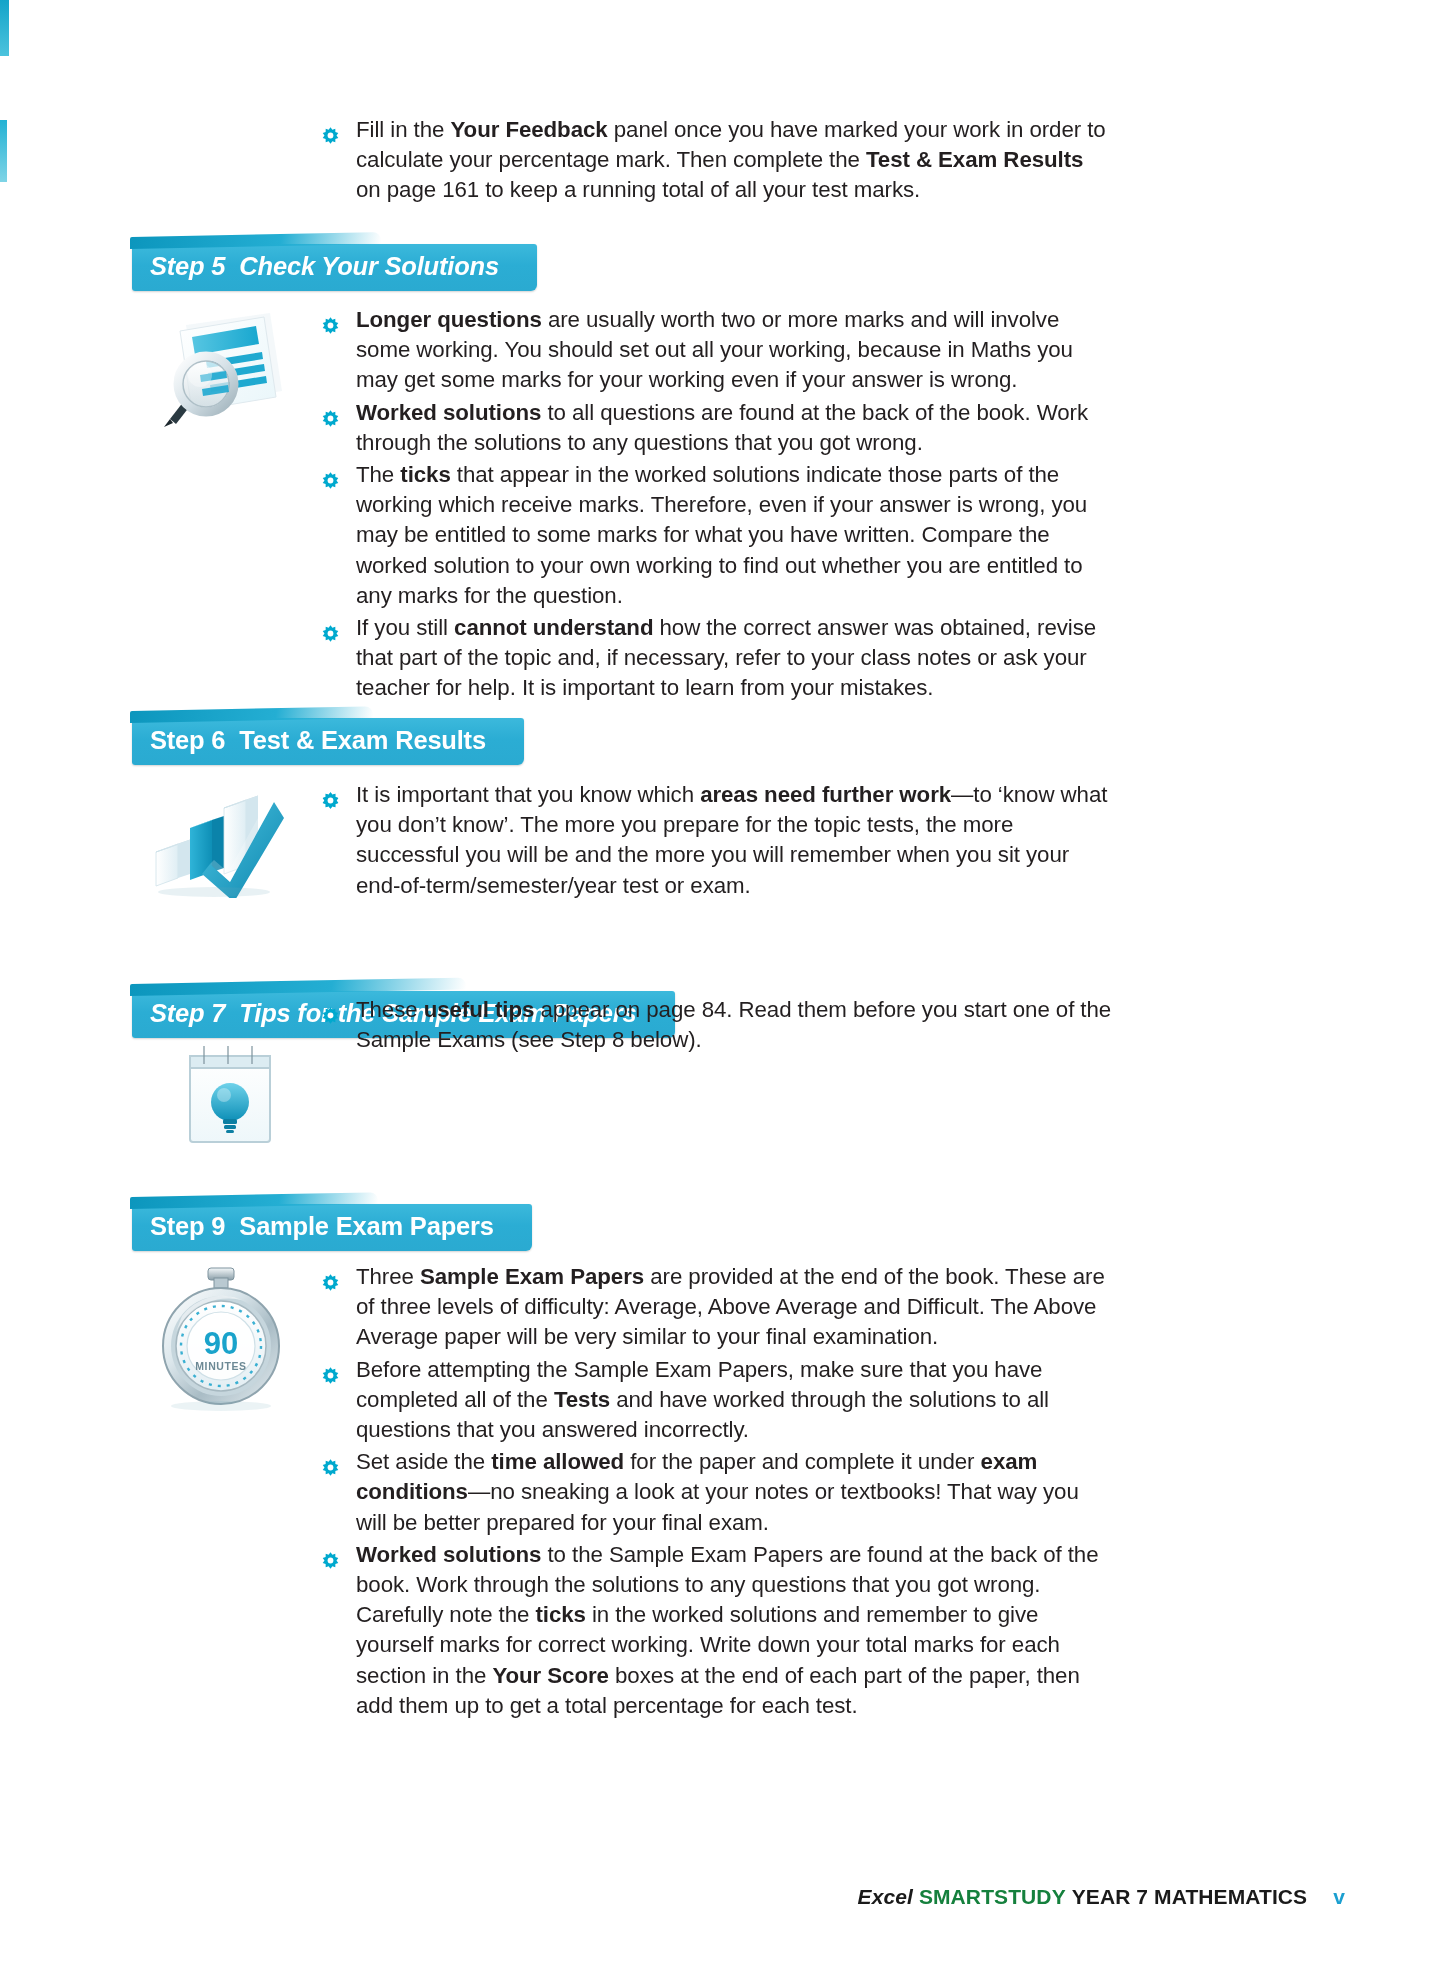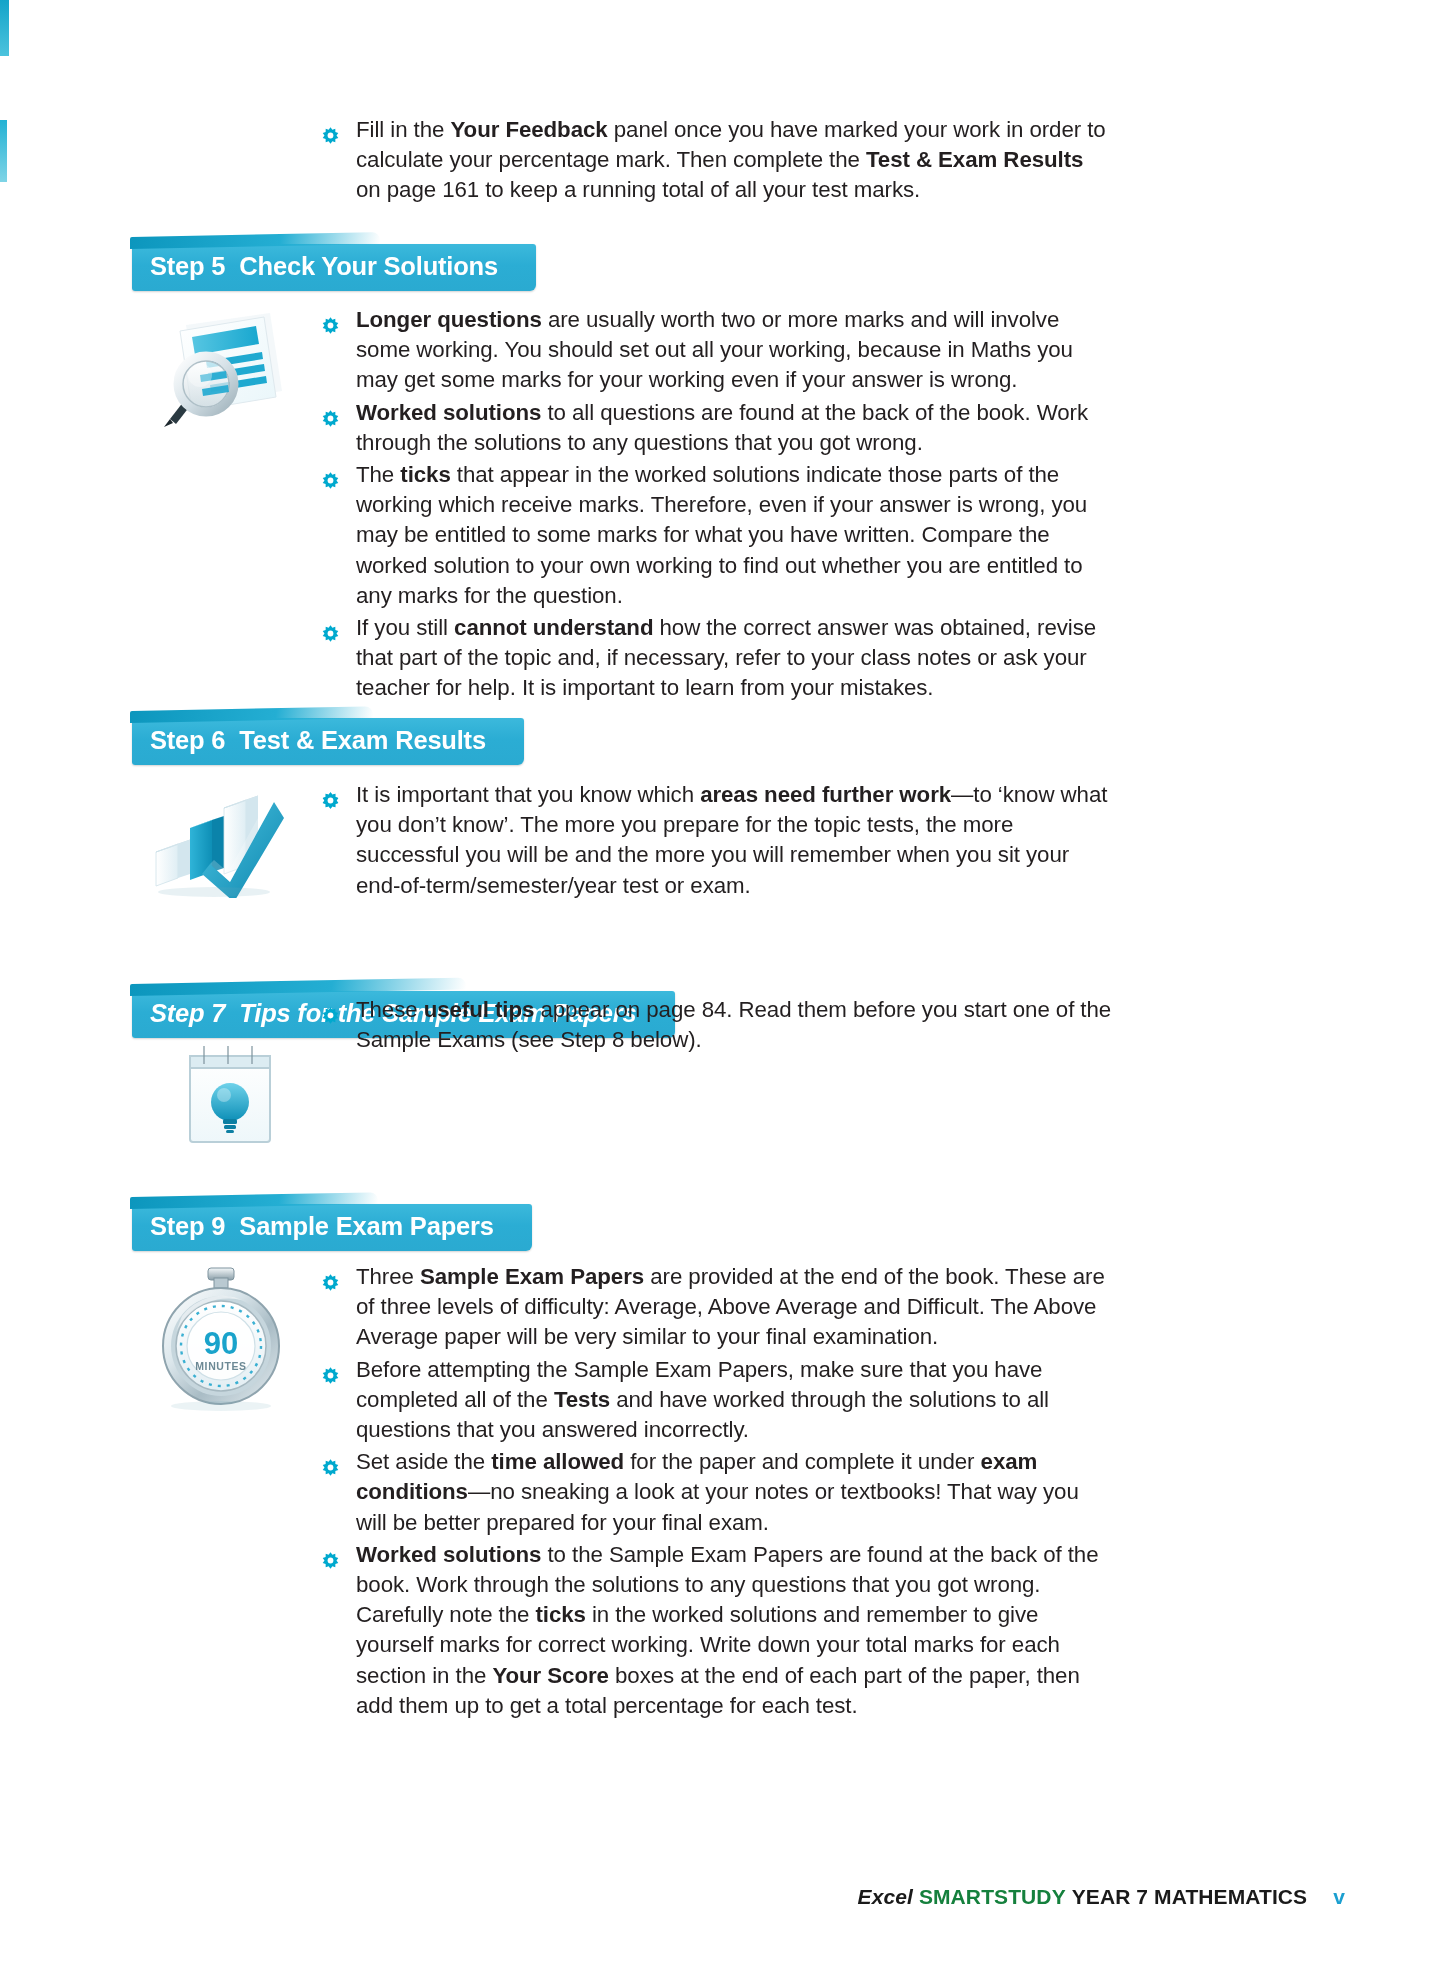--- a/index.html
+++ b/index.html
@@ -122,21 +122,21 @@
 
   <div class="block" style="position:absolute; left:322px; top:115px; width:784px;">
     <ul class="bullets">
         <li><span class="cog"><svg width="17" height="17" viewBox="0 0 17 17">
               <polygon points="8.50,0.30 10.35,2.79 13.32,1.87 13.35,4.97 16.30,5.97 14.50,8.50 16.30,11.03 13.35,12.03 13.32,15.13 10.35,14.21 8.50,16.70 6.65,14.21 3.68,15.13 3.65,12.03 0.70,11.03 2.50,8.50 0.70,5.97 3.65,4.97 3.68,1.87 6.65,2.79" fill="#00a9ce"></polygon>
               <circle cx="8.5" cy="8.5" r="2.9" fill="#ffffff"></circle>
             </svg></span><span><span>Fill in the </span><b>Your Feedback</b><span> panel once you have marked your work in order to calculate your percentage mark. Then complete the </span><b>Test &amp; Exam Results</b><span> on page 161 to keep a running total of all your test marks.</span></span></li>
       </ul>
   </div>
 
-  <div style="position:absolute; left:0; top:244px;">
+  <div style="position:absolute; left:0; top:244px;font-style:italic;">
     <div class="step-banner">
       <span class="step-no">Step 5</span><span class="step-title">Check Your Solutions</span>
     </div>
   </div>
 
   <div class="art" style="left:150px; top:305px; width:140px; height:125px;">
     <svg width="140" height="125" viewBox="0 0 140 125">
       <defs>
         <linearGradient id="g5paper" x1="0" y1="0" x2="1" y2="1">
           <stop offset="0" stop-color="#ffffff"></stop>

